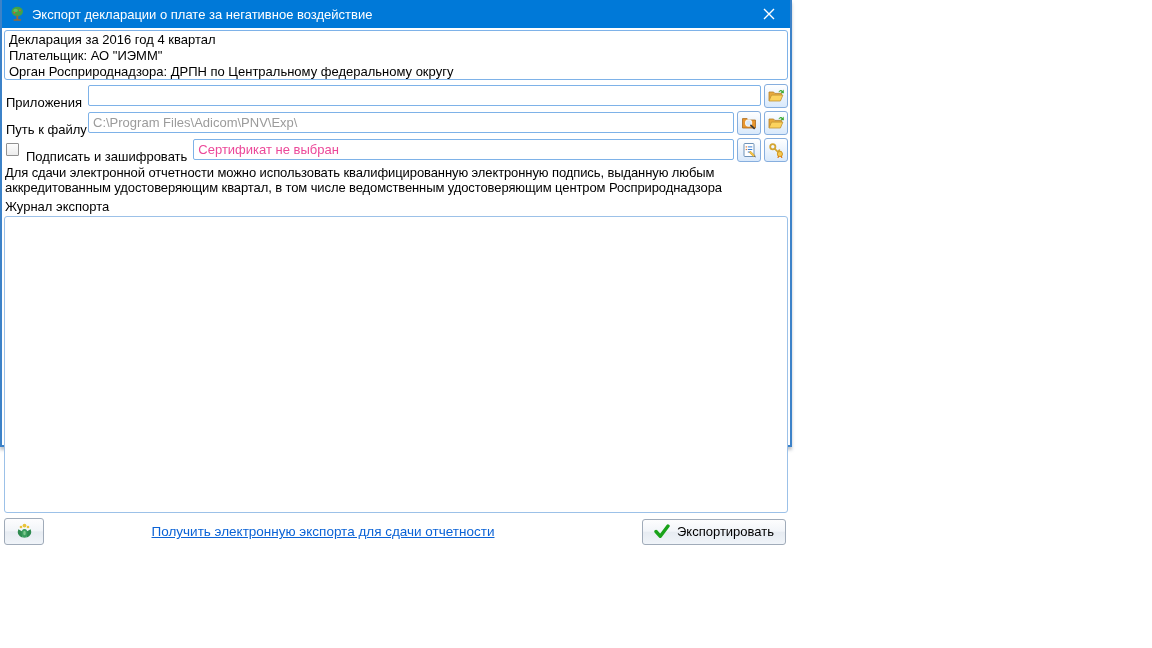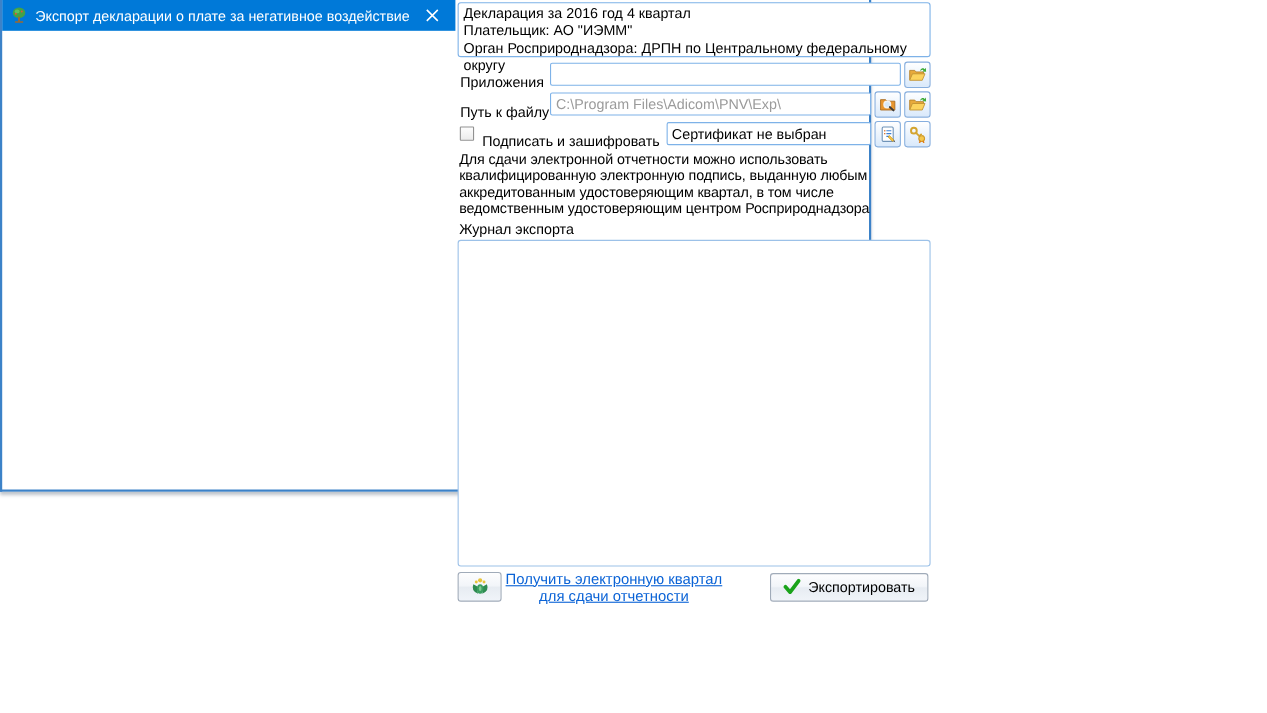--- a/index.html
+++ b/index.html
@@ -5,21 +5,21 @@
   * { margin:0; padding:0; box-sizing:border-box; }
   html,body { background:#ffffff; }
   body {
     width:1152px; height:648px; position:relative; overflow:hidden;
     font-family:"Liberation Sans", sans-serif; font-size:13px; color:#000;
   }
   .window {
     position:absolute; left:0; top:0; width:792px; height:447px;
     background:#fff; border:2px solid #3c82c8; border-top:none;
     box-shadow:0 3px 3px rgba(110,125,140,.45);
-    display:flex; flex-direction:row;
+    display:flex; flex-direction:column;
   }
   .titlebar {
     height:28px; flex:0 0 28px; background:#0079d8; color:#fff;
     display:flex; align-items:center; padding-left:7px;
   }
   .titlebar .app-icon { width:17px; height:16px; margin-right:6px; flex:0 0 auto; }
   .titlebar .title { flex:1; font-size:13px; white-space:nowrap; overflow:hidden; }
   .close-btn {
     width:42px; height:28px; display:flex; align-items:center; justify-content:center;
     cursor:default; flex:0 0 auto;
@@ -28,21 +28,21 @@
   .info-box {
     border:1px solid #7eb2e8; border-radius:3px; background:#fff;
     margin:1px 1px 2px 1px; padding:1px 4px; line-height:16px; height:50px;
   }
   .frow { display:flex; align-items:center; height:27px; padding:0 1px; }
   .frow .flabel { flex:0 0 auto; padding:0 6px 0 2px; white-space:nowrap;margin-top:13px; }
   .frow .flabel.w80 { width:84px; padding-right:0; }
   .tinput {
     flex:1; height:21px; border:1px solid #7eb2e8; border-radius:2px;
     padding:0 4px; font-family:"Liberation Sans", sans-serif; font-size:13px;
-    color:#000000; background:#fff; outline:none; min-width:0;
+    color:#ec4899; background:#fff; outline:none; min-width:0;
   }
   .tinput.gray { color:#9b9b9b; }
   .icon-btn {
     flex:0 0 auto; width:24px; height:24px; margin-left:3px;
     border:1px solid #86aede; border-radius:3px;
     background:linear-gradient(180deg,#ffffff 0%,#eef5fd 45%,#d9e9fb 100%);
     display:flex; align-items:center; justify-content:center; cursor:pointer;
   }
   .checkbox {
     width:13px; height:13px; border:1px solid #919191; border-radius:1px;
@@ -167,21 +167,21 @@
           <path d="M3.5 7.5 q-2.5 6.5 4.5 9 q-1.2-4.2 -0.2-6.5 z" fill="#2e8b50"></path>
           <path d="M16.5 7.5 q2.5 6.5 -4.5 9 q1.2-4.2 0.2-6.5 z" fill="#2e8b50"></path>
           <ellipse cx="10" cy="12" rx="3.1" ry="4.6" fill="#3a9e5f"></ellipse>
           <ellipse cx="10" cy="11.6" rx="1.3" ry="2.4" fill="#7ec98f"></ellipse>
           <circle cx="10" cy="3.8" r="2" fill="#e8c43a"></circle>
           <circle cx="6.3" cy="5.3" r="1.4" fill="#e8c43a"></circle>
           <circle cx="13.7" cy="5.3" r="1.4" fill="#e8c43a"></circle>
         </svg>
       </span>
       <span class="link-area">
-        <a class="link">Получить электронную квартал для сдачи отчетности</a>
+        <a class="link">Получить электронную экспорта для сдачи отчетности</a>
       </span>
       <span class="win-btn export-btn">
         <svg width="16" height="15" viewBox="0 0 16 15">
           <path d="M2 7.5 L6.3 12.3 L14 2" stroke="#1aa31a" stroke-width="3.4" fill="none" stroke-linecap="round" stroke-linejoin="round"></path>
         </svg>
         <span>Экспортировать</span>
       </span>
     </div>
 
   </div>

